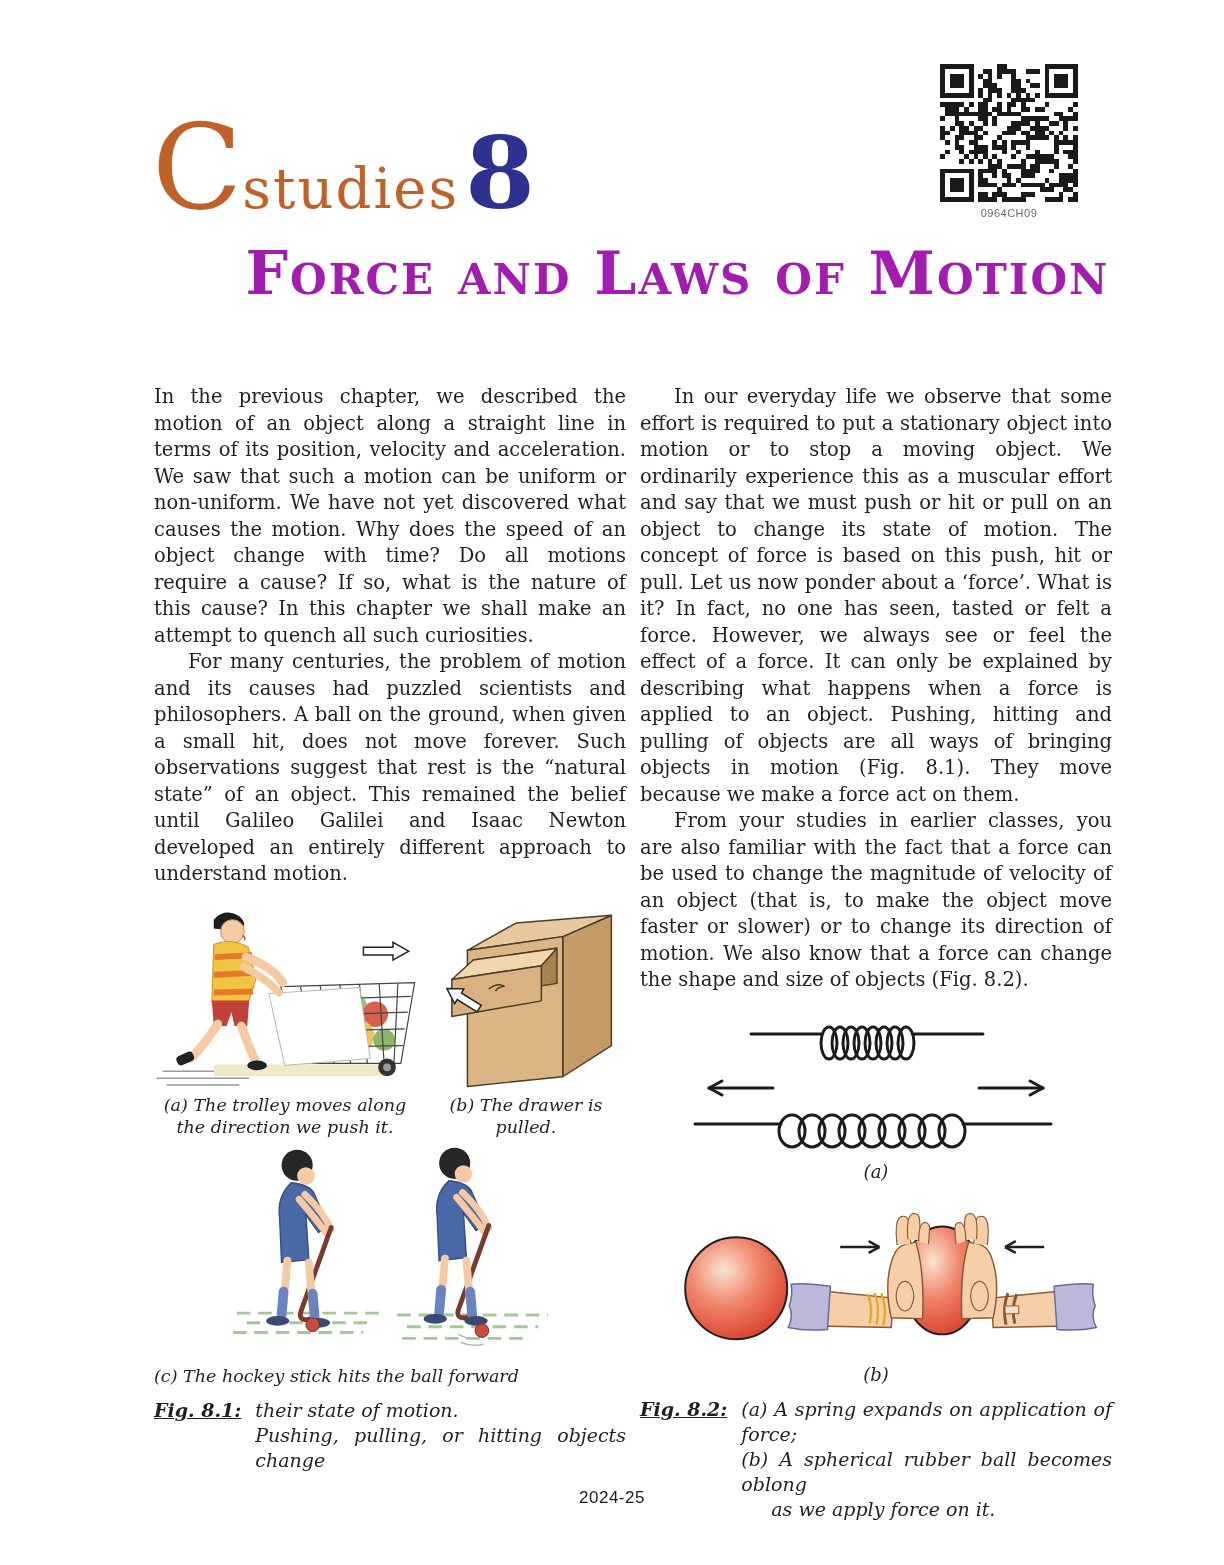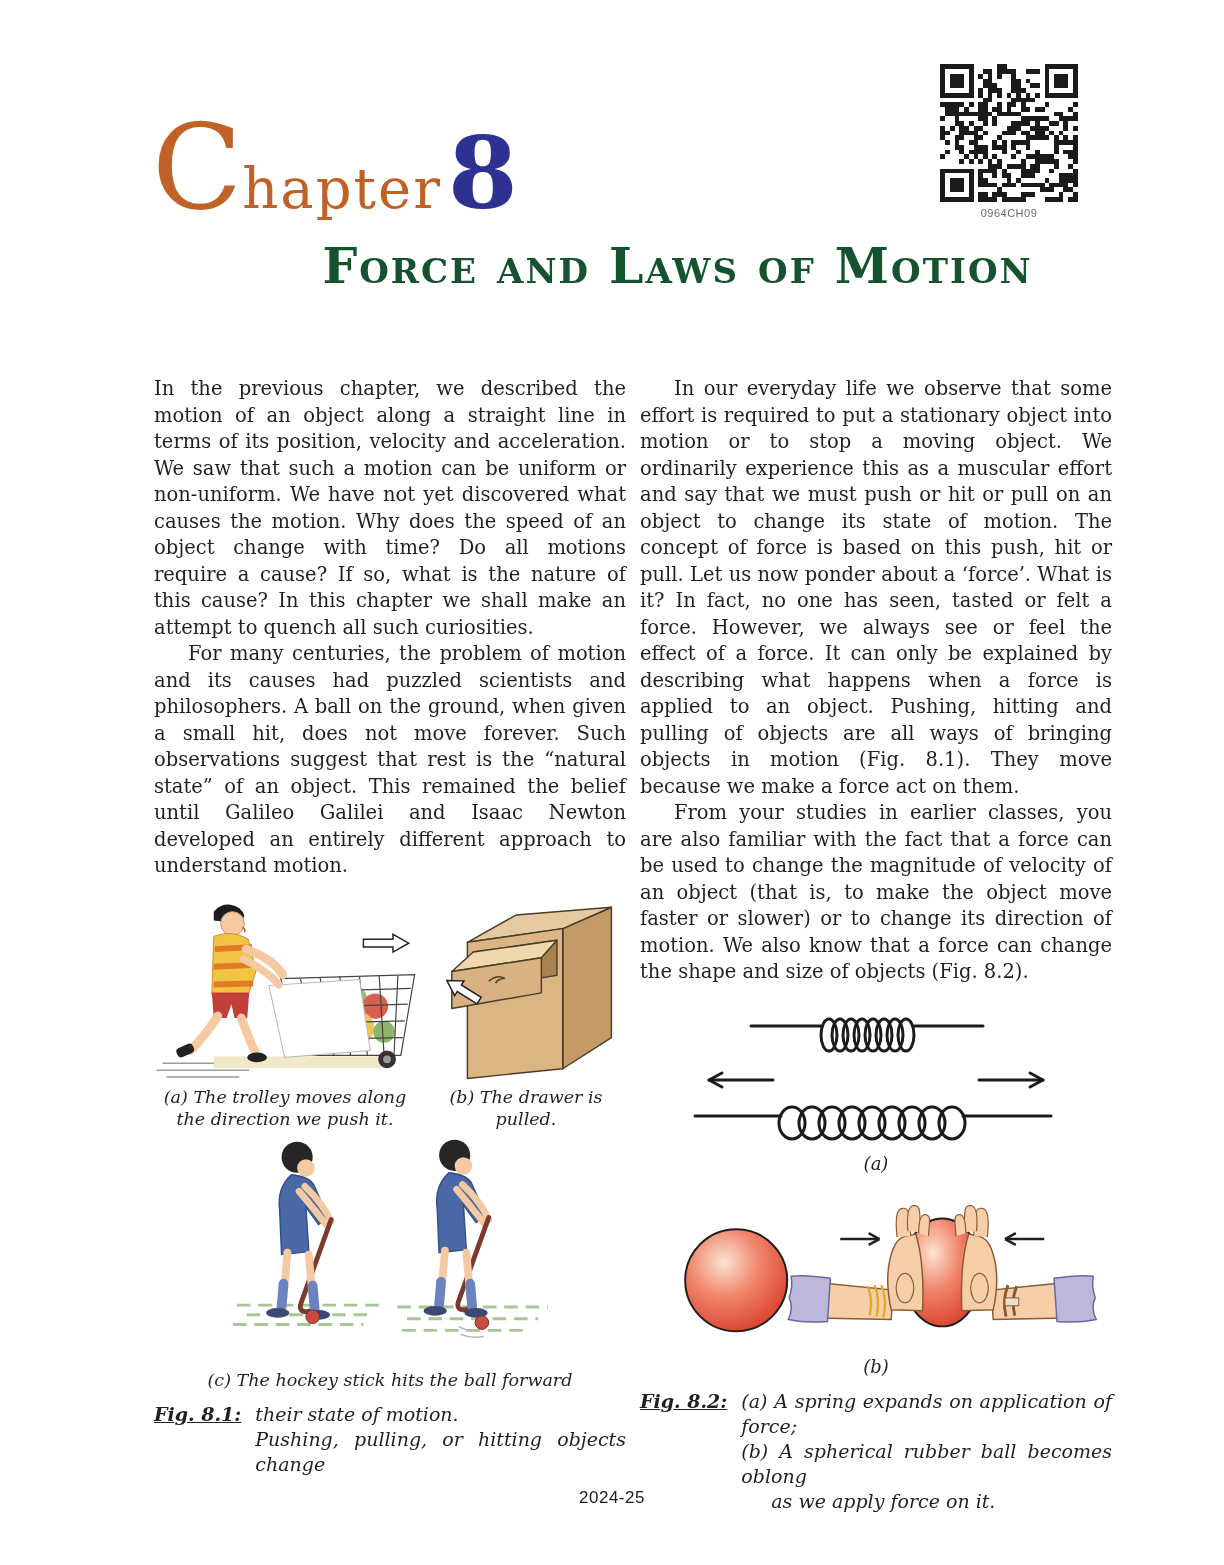--- a/index.html
+++ b/index.html
@@ -30,44 +30,44 @@
     margin-left:6px;
   }
   .qr-wrap{position:absolute;left:936px;top:62px;width:146px;text-align:center;}
   .qr-wrap svg{display:block;margin:0 auto;}
   .qr-label{font-family:"Liberation Sans",sans-serif;font-size:11px;color:#6a6a6a;margin-top:3px;letter-spacing:.5px;}
   .page-title{
     position:absolute;left:235px;top:240px;width:885px;
     text-align:center;
     font-family:"DejaVu Serif",serif;
     font-variant:small-caps;font-weight:bold;
-    font-size:49px;line-height:1.1;letter-spacing:2px;
-    color:#14532d;
+    font-size:60px;line-height:1.1;letter-spacing:2px;
+    color:#a21caf;
   }
   
   .col{
-    position:absolute;top:376px;width:472px;
+    position:absolute;top:384px;width:472px;
     font-size:19.5px;line-height:26.5px;
     text-align:justify;
   }
   .col-left{left:154px;}
   .col-right{left:640px;}
   .col p{margin:0;}
   .col p.indent{text-indent:34px;}
   
   .figrow{display:flex;justify-content:space-between;align-items:flex-end;margin-top:10px;}
   .caprow{display:flex;justify-content:space-between;margin-top:4px;}
   .subcap{
     font-style:italic;font-size:17.5px;line-height:22px;
     text-align:center;color:#231F20;
   }
   .subcap-a{width:262px;}
   .subcap-b{width:200px;padding-top:0px;}
   .hockey-wrap{text-align:center;margin-top:2px;}
-  .subcap-c{margin-top:16px;text-align:center;font-style:italic;font-size:17.5px;}
+  .subcap-c{margin-top:4px;text-align:left;font-style:italic;font-size:17.5px;}
   .figcap{
     display:flex;margin-top:8px;
     font-style:italic;font-size:19px;line-height:25px;
   }
   .figcap .figlabel{
     font-weight:bold;flex:0 0 auto;padding-right:14px;white-space:nowrap;text-decoration:underline;
   }
   .figcap .capline{display:block;}
   .fig82cap .capline3{padding-left:30px;}
   .centerfig{text-align:center;}
@@ -81,21 +81,21 @@
     font-family:"Liberation Sans",sans-serif;
     font-size:17px;color:#1a1a1a;letter-spacing:.5px;
   }
 </style>
 </head>
 <body>
 
 <div id="page">
 
   <div class="chapter-heading">
-    <span class="chapter-initial">C</span><span class="chapter-rest">hapter</span><span class="chapter-number">8</span>
+    <span class="chapter-initial">C</span><span class="chapter-rest">studies</span><span class="chapter-number">8</span>
   </div>
 
   <div class="qr-wrap">
     <svg width="142" height="142" viewBox="-0.5 -0.5 30 30" shape-rendering="crispEdges">
       <rect x="-0.5" y="-0.5" width="30" height="30" fill="#ffffff"></rect>
       <g fill="#1a1a1a">
         <path d="M0,0h7v7h-7z"></path>
           <path d="M22,0h7v7h-7z"></path>
           <path d="M0,22h7v7h-7z"></path>
       </g>

